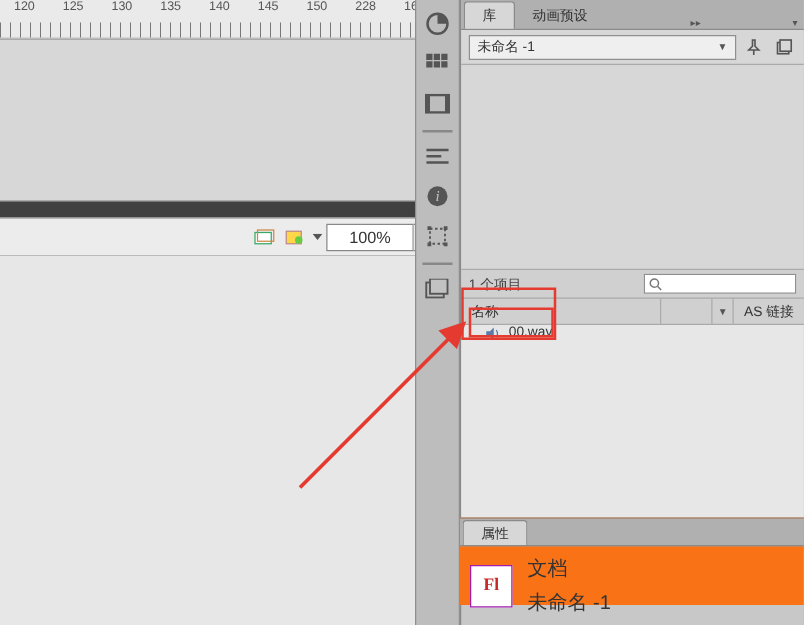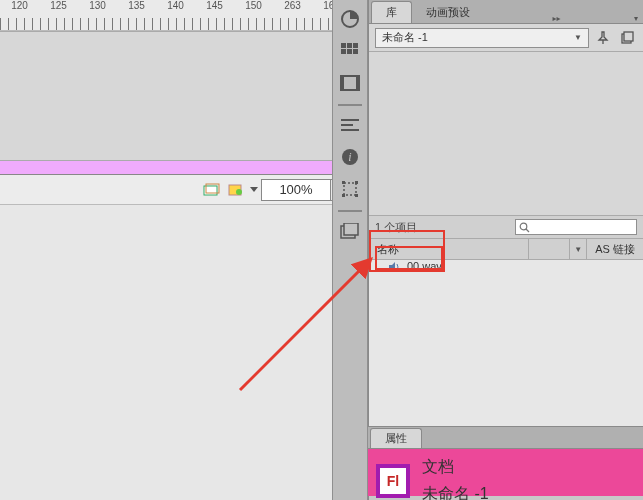--- a/index.html
+++ b/index.html
@@ -1,19 +1,19 @@
 <!DOCTYPE html>
 <html><head>
 <meta charset="utf-8">
 <style>
 html,body{margin:0;padding:0;width:643px;height:500px;overflow:hidden;background:#c2c2c2;font-family:"Microsoft YaHei","SimSun",Arial,sans-serif;font-size:11px;color:#333}
 *{box-sizing:border-box}
 
 
-.left-col{position:absolute;left:0;top:0;width:332px;height:500px;background:#f0abfc}
+.left-col{position:absolute;left:0;top:0;width:332px;height:500px;background:#404040}
 .ruler-bar{background:#eaeaea;border-bottom:1px solid #bbb}
 .ruler-num{height:18px;display:flex}
 .ruler-num span{flex:0 0 auto;width:39px;text-align:center;font-size:10px;color:#555}
 .ruler-ticks{height:12px;background-image:repeating-linear-gradient(to right,#777 0 1px,transparent 1px 8px);position:relative}
 .timeline-body{height:130px;background:#d7d7d7;border:1px solid #aaa;border-left:none;border-right:none}
 .canvas-area{position:absolute;left:0;top:174px;width:348px;height:326px;background:#fff;border:1px solid #888;border-left:none;border-bottom:none}
 .canvas-tools{height:30px;background:#ececec;border-bottom:1px solid #bbb;display:flex;align-items:center;justify-content:flex-end;padding-right:4px}
 .tool-ico{width:22px;height:18px;display:flex;align-items:center;justify-content:center;margin-right:2px}
 .zoom-box{width:70px;height:22px;border:1px solid #888;background:#fff;display:flex;align-items:center;justify-content:center;font-size:13px}
 .zoom-dd{width:12px;height:22px;border:1px solid #888;border-left:none;background:#e8e8e8;display:flex;align-items:center;justify-content:center}
@@ -45,46 +45,46 @@
 .lib-header .col.name{flex:0 0 160px;border-right:1px solid #aaa}
 .lib-header .sort{margin-left:auto;width:18px;text-align:center;font-size:8px;color:#555;border-left:1px solid #aaa;border-right:1px solid #aaa;height:100%;display:flex;align-items:center;justify-content:center}
 .lib-list{background:#e7e7e7;height:170px}
 .lib-item{height:20px;display:flex;padding-left:18px;font-size:11px;color:#333}
 .lib-item .snd-ico{width:14px;height:14px;margin-right:6px}
 
 
 .hl{position:absolute;border:2px solid #e43a2f;pointer-events:none}
 
 
-.prop-panel{position:absolute;left:368px;bottom:4px;width:275px;height:70px;background:#ec4899;border-top:1px solid #8a8a8a}
+.prop-panel{position:absolute;left:368px;bottom:16px;width:275px;height:70px;background:#f97316;border-top:1px solid #8a8a8a}
 .prop-tabs{height:22px;background:#b0b0b0;display:flex;align-items:flex-end;border-bottom:1px solid #8a8a8a;padding-left:2px}
 .prop-tabs .ptab{height:20px;padding:0 14px;background:#d7d7d7;border:1px solid #8a8a8a;border-bottom:none;border-radius:3px 3px 0 0;display:flex;align-items:center;font-size:11px}
 .prop-body{display:flex;align-items:center;padding:8px}
-.fl-badge{width:34px;height:34px;background:#fff;border:4px solid #a21caf;display:flex;align-items:center;justify-content:center;font-family:Liberation Sans, sans-serif;font-size:14px;color:#c62828;font-weight:bold}
+.fl-badge{width:34px;height:34px;background:#fff;border:1px solid #a21caf;display:flex;align-items:center;justify-content:center;font-family:Liberation Serif, serif;font-size:14px;color:#c62828;font-weight:bold}
 .prop-text{margin-left:12px;display:flex;flex-direction:column;gap:6px;font-size:16px;color:#333}
 
 
 .arrow{position:absolute;left:230px;top:240px;width:160px;height:160px;pointer-events:none}
 
 svg{display:block}
 </style>
 </head>
 <body>
 
 <div class="left-col">
   <div class="ruler-bar">
     <div class="ruler-num">
       <span>120</span>
       <span>125</span>
       <span>130</span>
       <span>135</span>
       <span>140</span>
       <span>145</span>
       <span>150</span>
-      <span>263</span>
+      <span>228</span>
       <span>160</span>
     </div>
     <div class="ruler-ticks"></div>
   </div>
   <div class="timeline-body"></div>
 
   <div class="canvas-area">
     <div class="canvas-tools">
       <span class="tool-ico">
         <svg width="18" height="14" viewBox="0 0 18 14">

